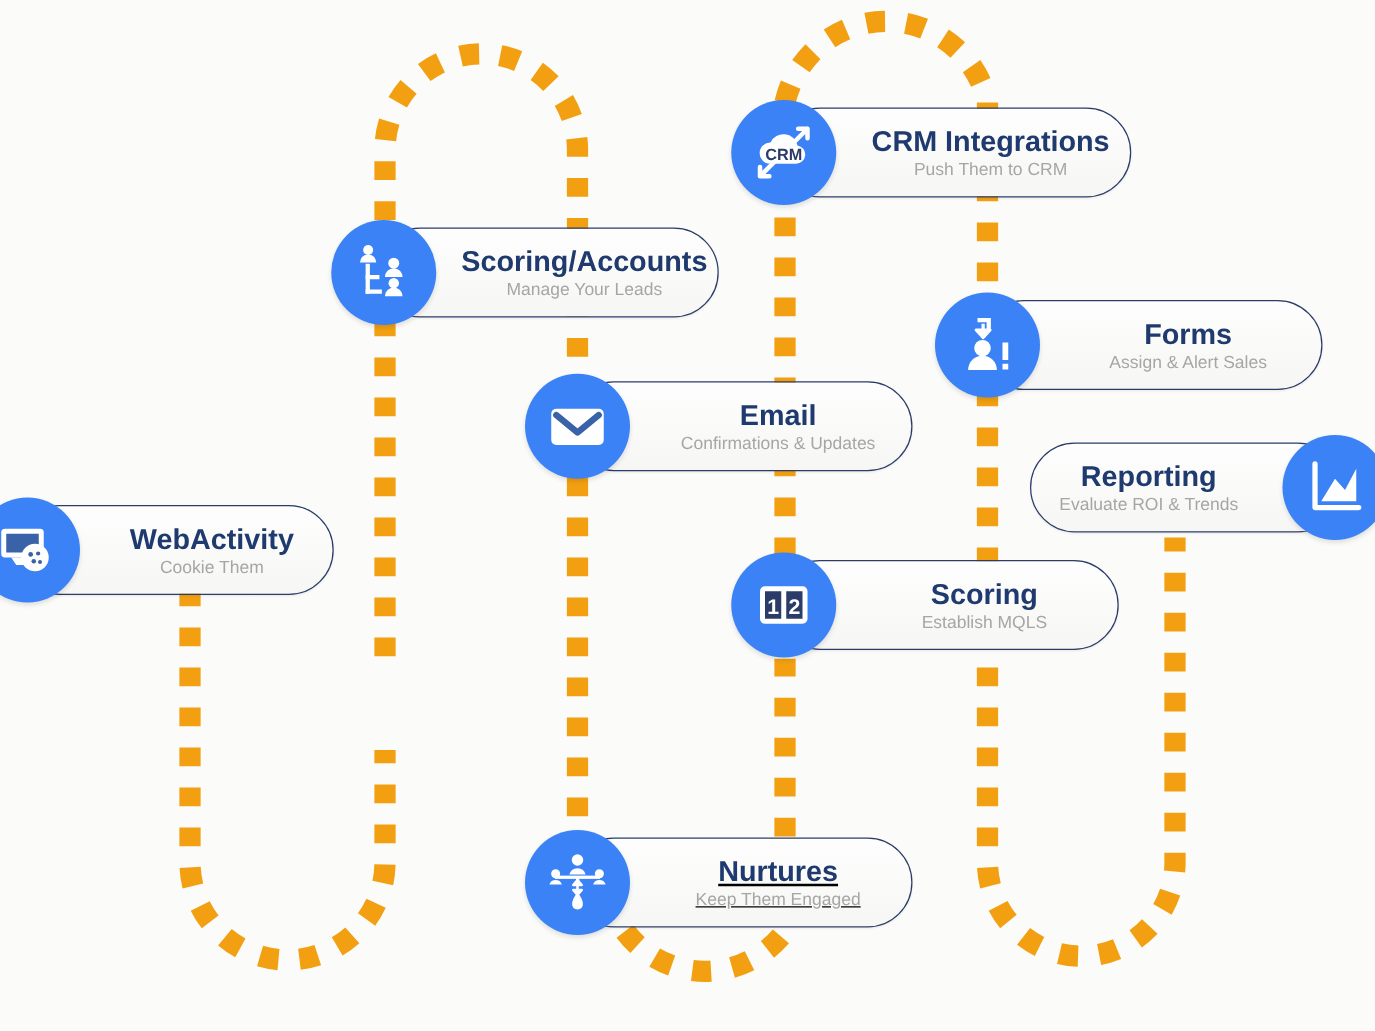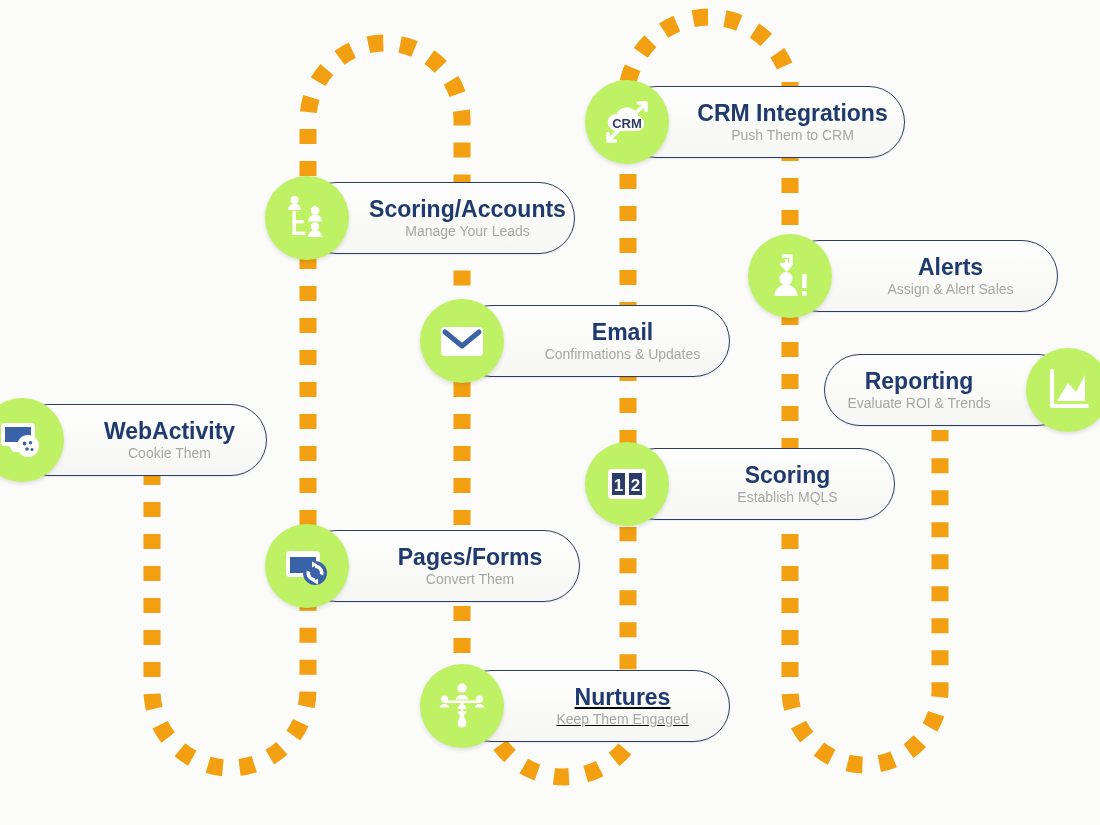--- a/index.html
+++ b/index.html
@@ -54,21 +54,21 @@
     line-height: 1.15;
     margin-top: 2px;
     white-space: nowrap;
   }
   .icon-circle {
     position: absolute;
     top: -6px;
     width: 84px;
     height: 84px;
     border-radius: 50%;
-    background: #bef264;
+    background: #3b82f6;
     box-shadow: 0 2px 4px rgba(0,0,0,0.12);
     display: flex;
     align-items: center;
     justify-content: center;
   }
   .icon-circle svg { display: block; }
   
   .pad-left  { padding-left: 60px; }
   .pad-right { padding-right: 60px; }
 </style>
@@ -159,21 +159,21 @@
         <path d="M16 36 a8.5 8.5 0 0 1 0.4 -17 a11.5 11.5 0 0 1 21.6 2.3 a7.4 7.4 0 0 1 -1.2 14.7 z" fill="#ffffff"></path>
         <text x="27" y="33" font-family="'Liberation Sans',sans-serif" font-size="13" font-weight="bold" fill="#2B3C68" text-anchor="middle">CRM</text>
         <path d="M34 20 L46 8 M46 8 L38.5 8 M46 8 L46 15.5" fill="none" stroke="#ffffff" stroke-width="3.6" stroke-linecap="round" stroke-linejoin="round"></path>
         <path d="M20 34 L8 46 M8 46 L15.5 46 M8 46 L8 38.5" fill="none" stroke="#ffffff" stroke-width="3.6" stroke-linecap="round" stroke-linejoin="round"></path>
       </svg>
     </div>
   </div>
 
   <div class="node" style="left:748px; top:240px; width:310px;">
     <div class="pill pad-left" style="left:35px; width:275px;">
-      <div class="pill-title">Alerts</div>
+      <div class="pill-title">Forms</div>
       <div class="pill-sub">Assign &amp; Alert Sales</div>
     </div>
     <div class="icon-circle" style="left:0px;">
       <svg width="50" height="50" viewBox="0 0 50 50">
         <path d="M17 5 h9 v8" fill="none" stroke="#ffffff" stroke-width="3.4"></path>
         <path d="M21.5 8 v8 M21.5 19 l-5.5 -6 h11 z" fill="#ffffff" stroke="#ffffff" stroke-width="2.6" stroke-linejoin="round"></path>
         <circle cx="21" cy="27.5" r="6.6" fill="#ffffff"></circle>
         <path d="M9.5 45 a11.5 11.5 0 0 1 23 0 z" fill="#ffffff"></path>
         <rect x="37" y="23" width="4.6" height="14" fill="#ffffff"></rect>
         <rect x="37" y="40" width="4.6" height="4.6" fill="#ffffff"></rect>
@@ -203,37 +203,20 @@
       <svg width="50" height="50" viewBox="0 0 50 50">
         <rect x="6" y="10" width="38" height="30" rx="4" fill="#ffffff"></rect>
         <rect x="10" y="14" width="13" height="22" fill="#2B3C68"></rect>
         <rect x="27" y="14" width="13" height="22" fill="#2B3C68"></rect>
         <text x="16.5" y="32" font-family="'Liberation Sans',sans-serif" font-size="17" font-weight="bold" fill="#ffffff" text-anchor="middle">1</text>
         <text x="33.5" y="32" font-family="'Liberation Sans',sans-serif" font-size="17" font-weight="bold" fill="#ffffff" text-anchor="middle">2</text>
       </svg>
     </div>
   </div>
 
-  <div class="node" style="left:265px; top:530px; width:315px;">
-    <div class="pill pad-left" style="left:35px; width:280px;">
-      <div class="pill-title">Pages/Forms</div>
-      <div class="pill-sub">Convert Them</div>
-    </div>
-    <div class="icon-circle" style="left:0px;">
-      <svg width="52" height="52" viewBox="0 0 52 52">
-        <rect x="5" y="11" width="34" height="26" rx="4" fill="#ffffff"></rect>
-        <rect x="9" y="17" width="26" height="16" fill="#3A62A8"></rect>
-        <circle cx="34" cy="33" r="12" fill="#3A62A8"></circle>
-        <path d="M34 24.5 a8.5 8.5 0 0 1 8.2 10.9 l-3.4 -1.3 a5 5 0 0 0 -4.8 -6.2 z" fill="#ffffff"></path>
-        <path d="M34 41.5 a8.5 8.5 0 0 1 -8.2 -10.9 l3.4 1.3 a5 5 0 0 0 4.8 6.2 z" fill="#ffffff"></path>
-        <path d="M31 21.5 l5.5 3 l-5.5 3 z" fill="#ffffff"></path>
-        <path d="M37 44.5 l-5.5 -3 l5.5 -3 z" fill="#ffffff"></path>
-      </svg>
-    </div>
-  </div>
 
   <div class="node" style="left:420px; top:670px; width:310px;">
     <div class="pill pad-left" style="left:35px; width:275px;text-decoration:underline;">
       <div class="pill-title">Nurtures</div>
       <div class="pill-sub">Keep Them Engaged</div>
     </div>
     <div class="icon-circle" style="left:0px;">
       <svg width="52" height="52" viewBox="0 0 52 52">
         <circle cx="26" cy="8" r="4.6" fill="#ffffff"></circle>
         <path d="M19.5 19.5 a6.8 6.8 0 0 1 13 0 z" fill="#ffffff"></path>

